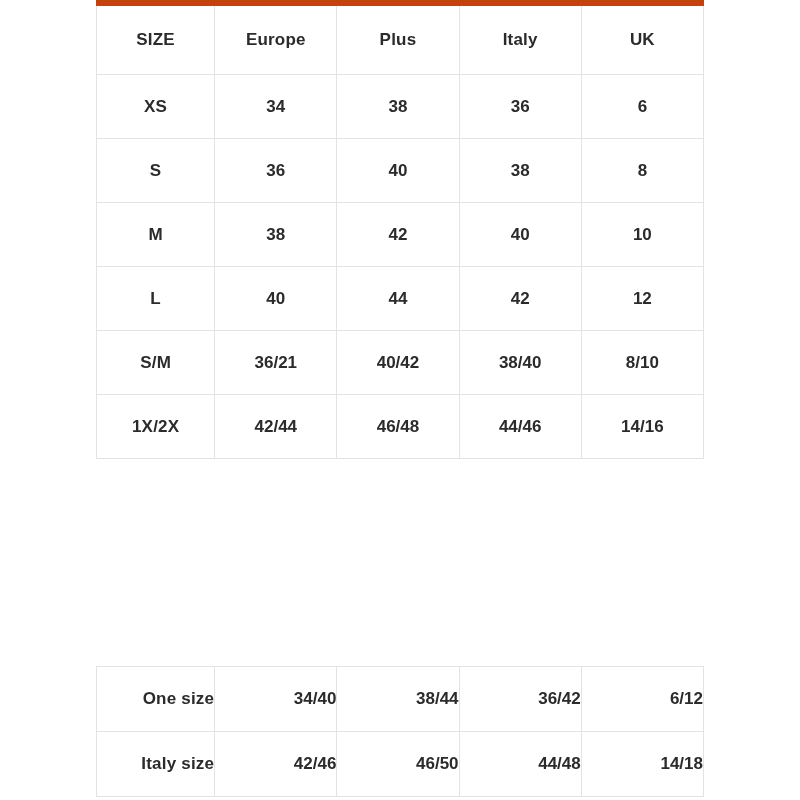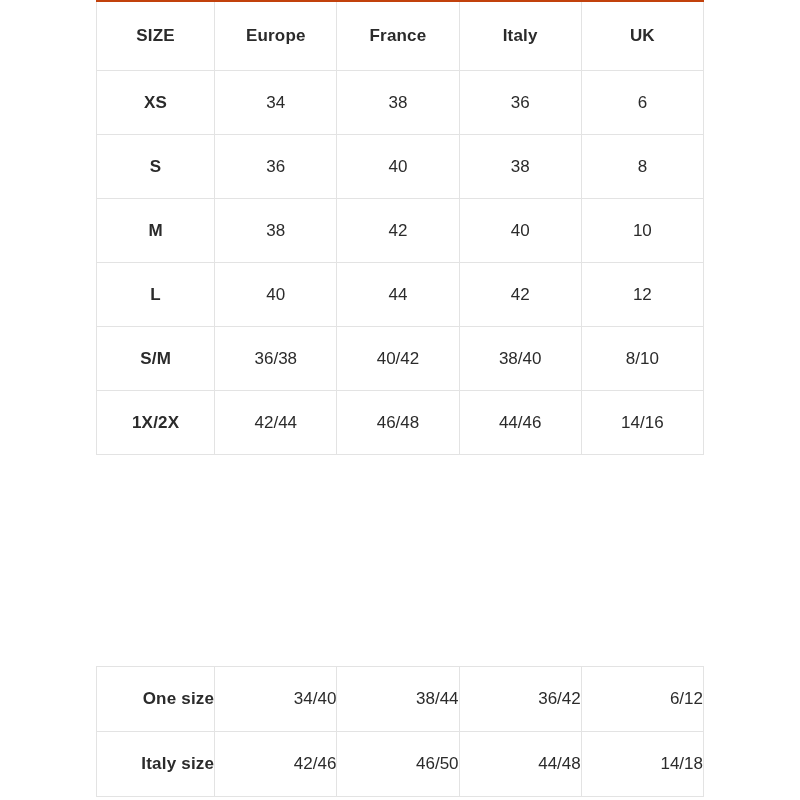--- a/index.html
+++ b/index.html
@@ -32,21 +32,21 @@
     border-collapse: collapse;
     width: 608px;
     table-layout: fixed;
   }
   table.size-table td,
   table.size-table th {
     border: 1px solid #e3e3e3;
     text-align: center;
     vertical-align: middle;
     font-size: 17px;
-    font-weight: 400;
+    font-weight: 700;
     color: #2b2b2b;
     padding: 0;
   }
   
   col.c-label { width: 118px; }
   col.c-data  { width: 122px; }
 
   
   table.size-table thead th {
     font-weight: 700;
@@ -57,41 +57,41 @@
     font-weight: 700;
     letter-spacing: 0.2px;
   }
 
   #main-table thead th { height: 68px; }
   #main-table tbody td { height: 63px; }
 
   #extra-table tbody td { height: 64px; text-align: right; }
 
   
-  #main-table { border-top: 2px solid #c2410c; }
+  #main-table { border-top: 6px solid #c2410c; }
 </style>
 </head>
 <body>
 
 <div class="page">
 
   <div class="table-wrap" id="main-table-wrap">
     <table class="size-table" id="main-table">
       <colgroup>
         <col class="c-label">
         <col class="c-data">
         <col class="c-data">
         <col class="c-data">
         <col class="c-data">
       </colgroup>
       <thead>
         <tr>
           <th>SIZE</th>
           <th>Europe</th>
-          <th>France</th>
+          <th>Plus</th>
           <th>Italy</th>
           <th>UK</th>
         </tr>
       </thead>
       <tbody>
         <tr>
           <td class="row-label">XS</td>
           <td>34</td>
           <td>38</td>
           <td>36</td>
@@ -113,21 +113,21 @@
         </tr>
         <tr>
           <td class="row-label">L</td>
           <td>40</td>
           <td>44</td>
           <td>42</td>
           <td>12</td>
         </tr>
         <tr>
           <td class="row-label">S/M</td>
-          <td>36/38</td>
+          <td>36/21</td>
           <td>40/42</td>
           <td>38/40</td>
           <td>8/10</td>
         </tr>
         <tr>
           <td class="row-label">1X/2X</td>
           <td>42/44</td>
           <td>46/48</td>
           <td>44/46</td>
           <td>14/16</td>

